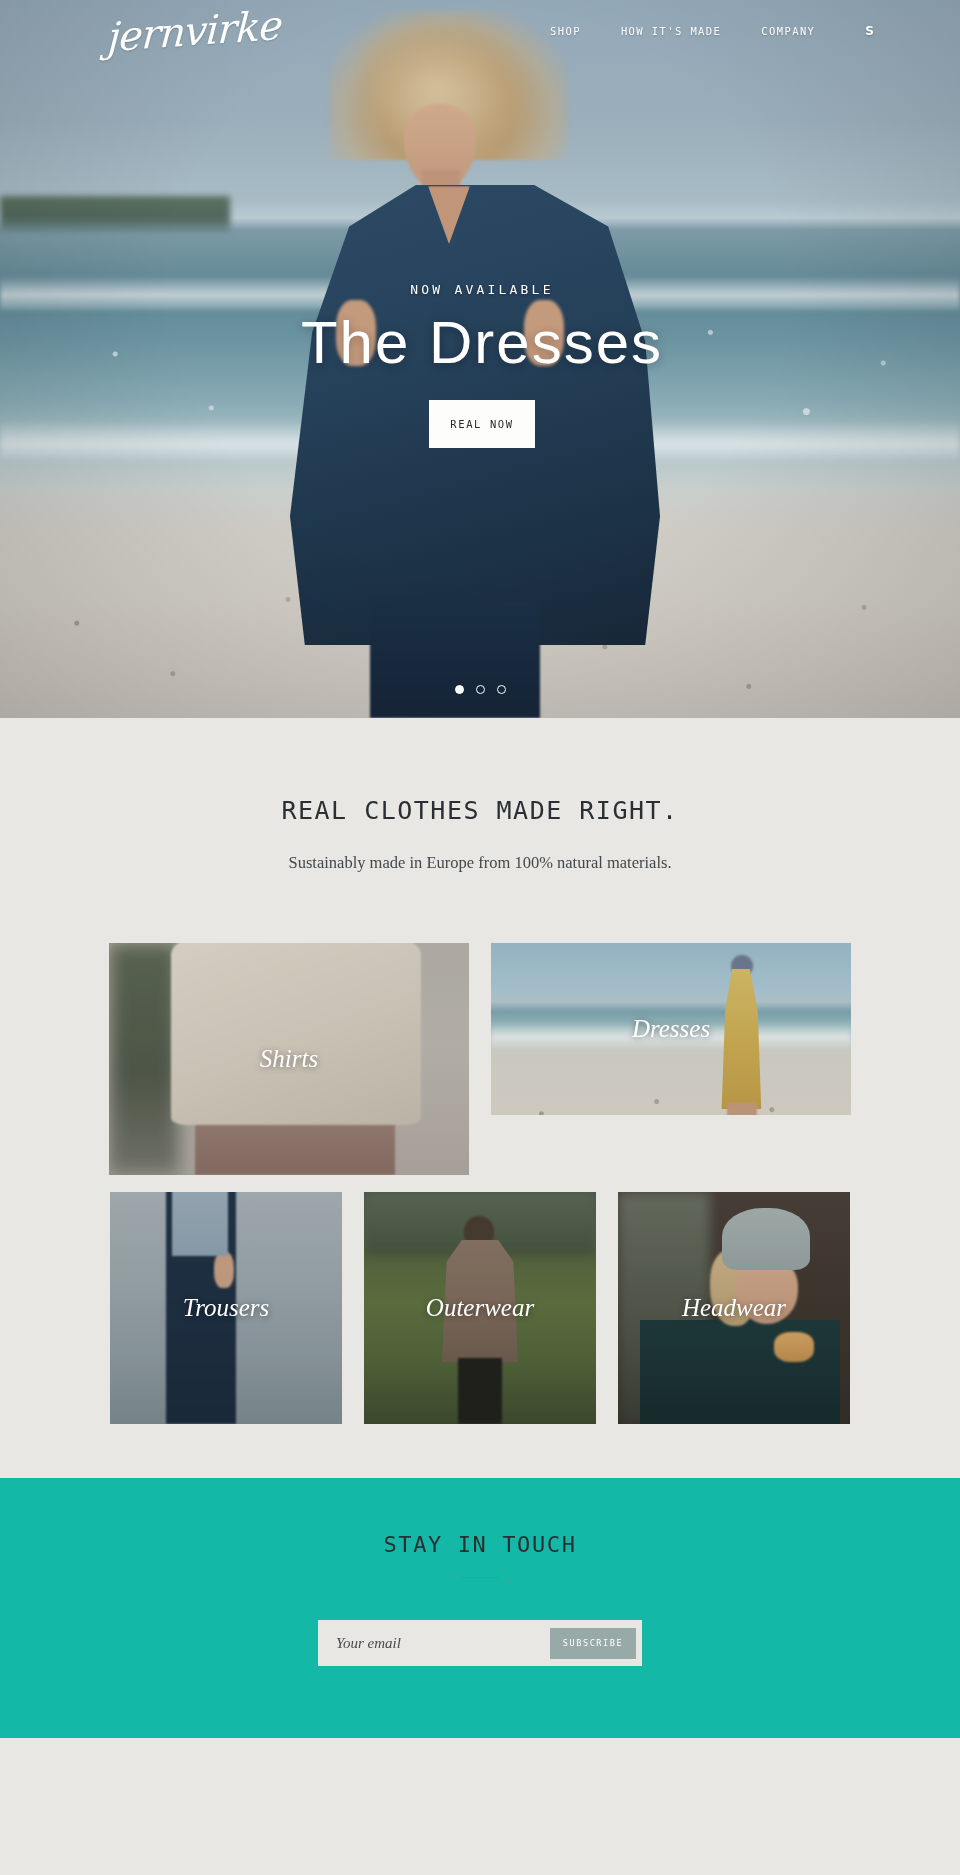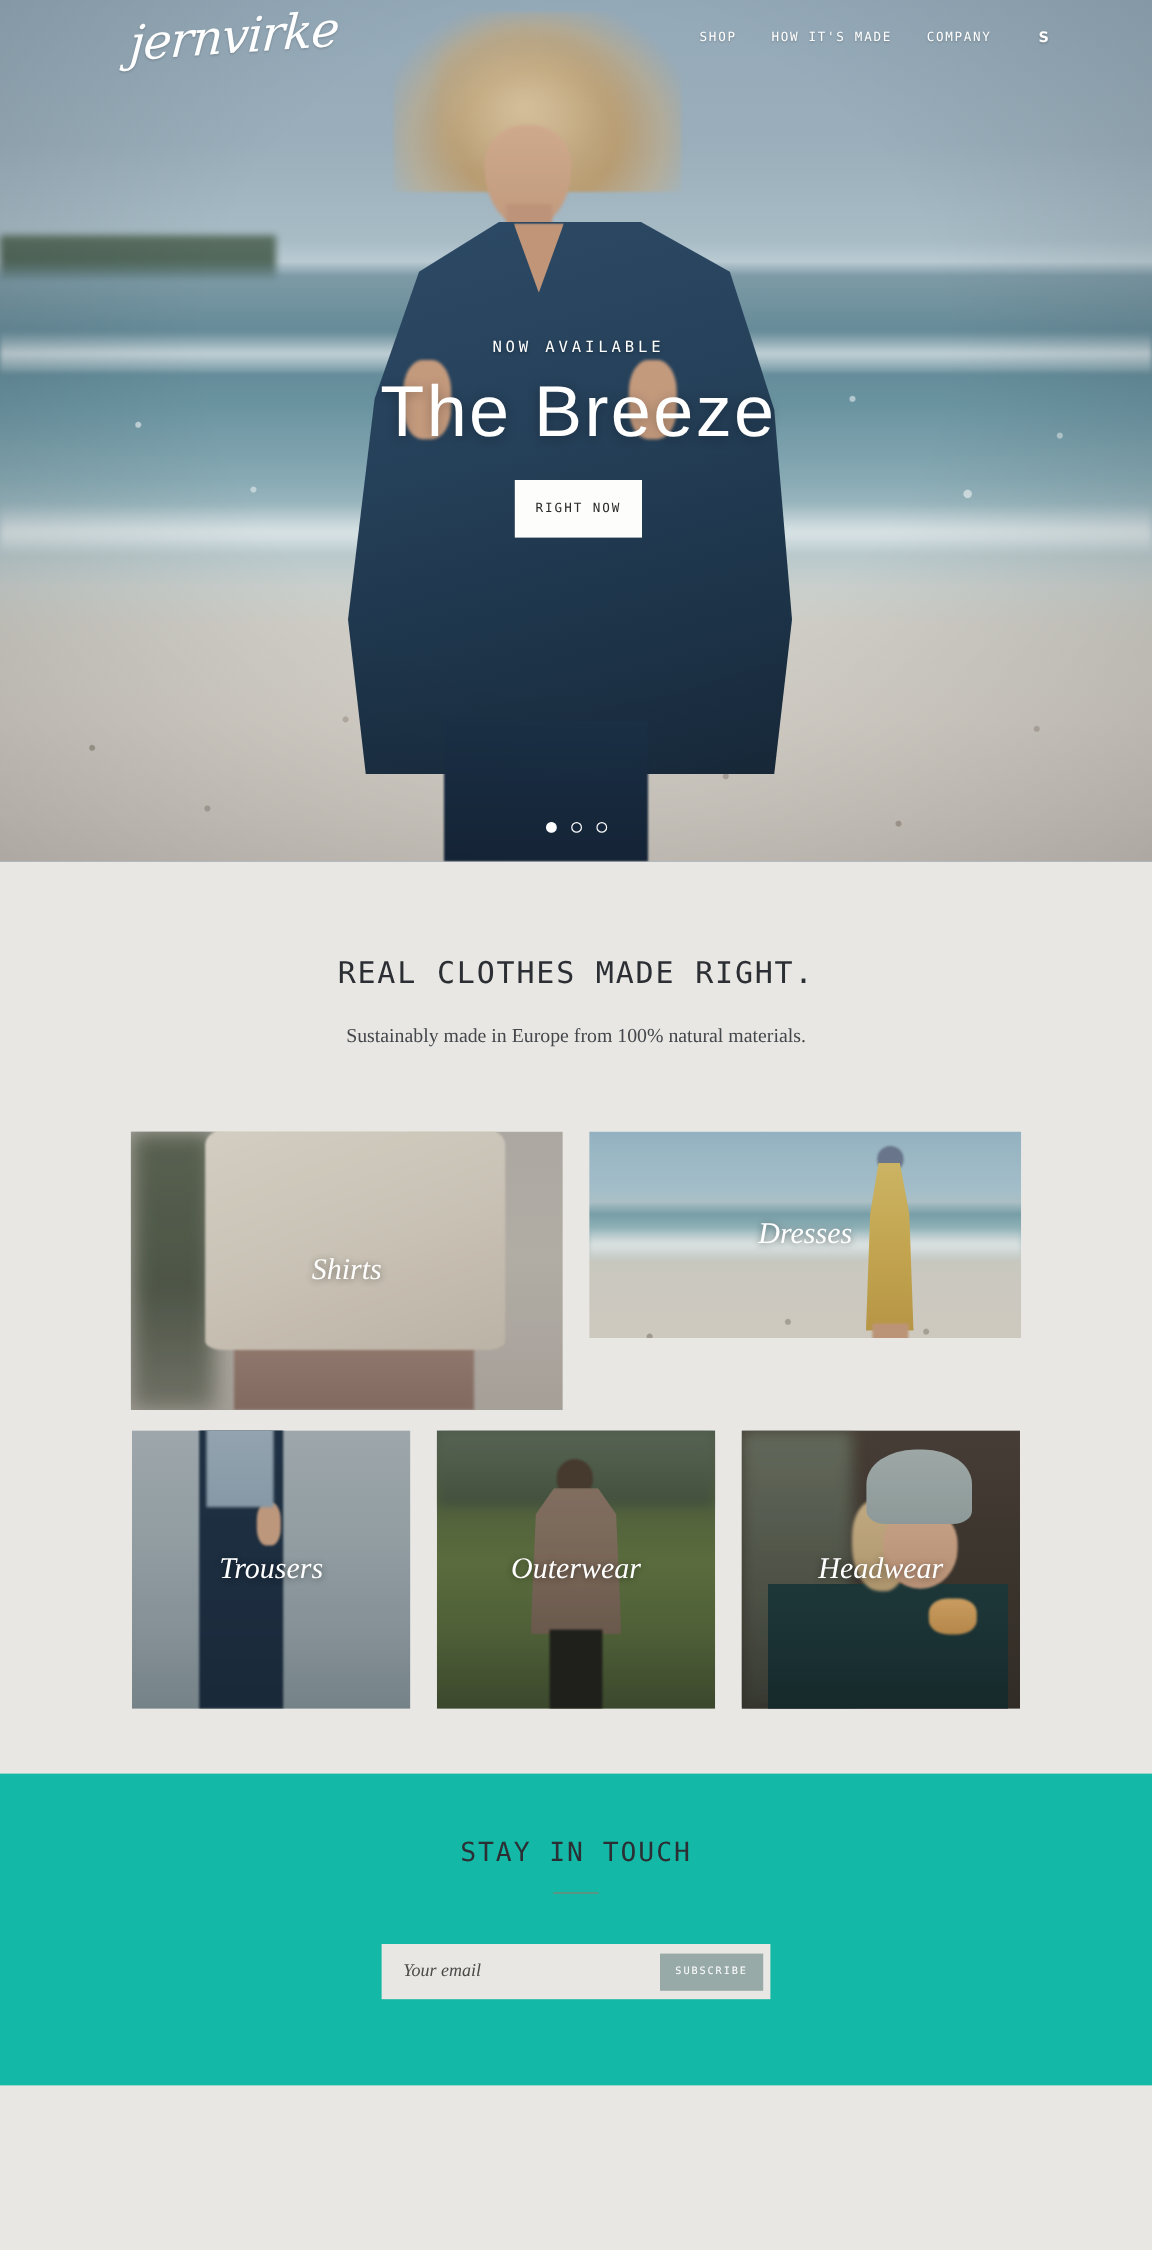--- a/index.html
+++ b/index.html
@@ -147,21 +147,21 @@
     letter-spacing: -1px;
     line-height: 1;
     text-shadow: 0 1px 2px rgba(0,0,0,.18);
     transform: rotate(-4deg) skewX(-8deg);
     user-select: none;
     white-space: nowrap;
   }
   .nav-links {
     display: flex; align-items: center;
     margin-left: auto; margin-right: 86px;
-    gap: 29px;
+    gap: 40px;
   }
   .nav-link {
     color: #ffffff;
     font-family: "DejaVu Sans Mono", monospace;
     font-size: 10.5px;
     letter-spacing: 1.4px;
     text-decoration: none;
     white-space: nowrap;
     text-shadow: 0 1px 2px rgba(0,0,0,.22);
   }
@@ -487,22 +487,22 @@
       <div class="nav-links">
         <a class="nav-link" href="#">SHOP</a>
         <a class="nav-link" href="#">HOW IT'S MADE</a>
         <a class="nav-link" href="#">COMPANY</a>
         <span class="nav-cart">S</span>
       </div>
     </nav>
 
     <div class="hero-copy">
       <div class="hero-eyebrow">NOW AVAILABLE</div>
-      <h1 class="hero-title">The Breeze</h1>
-      <button class="shop-now">RIGHT NOW</button>
+      <h1 class="hero-title">The Dresses</h1>
+      <button class="shop-now">REAL NOW</button>
     </div>
 
     <div class="dots">
       <span class="dot active"></span>
       <span class="dot"></span>
       <span class="dot"></span>
     </div>
   </section>
 
   <section class="intro">

